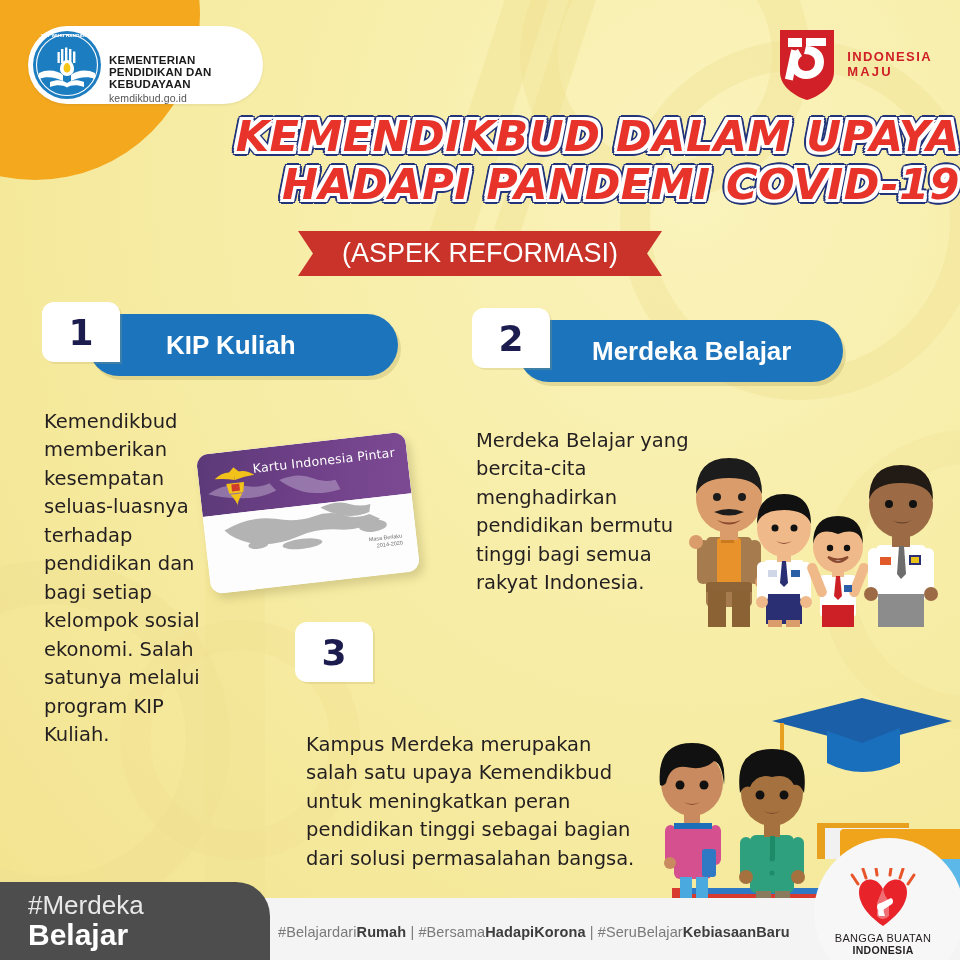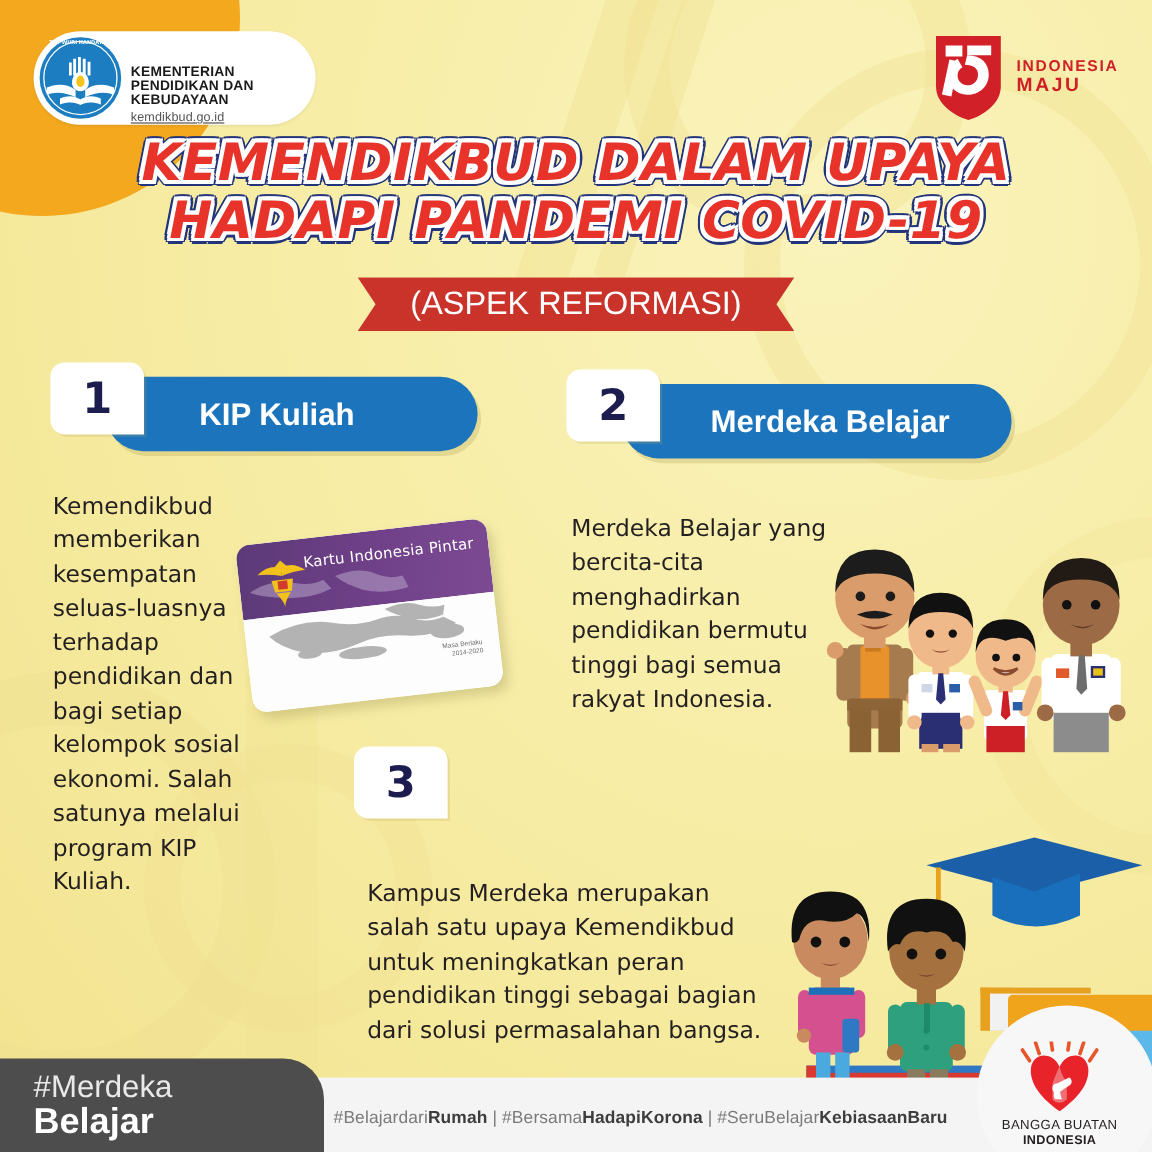--- a/index.html
+++ b/index.html
@@ -37,30 +37,30 @@
     display:flex; align-items:center;
     box-shadow:0 1px 3px rgba(0,0,0,.08);
   }
   .logo-mark {
     width:72px; height:72px; margin-left:3px; flex:0 0 auto;
     position:relative;
   }
   .logo-text { margin-left:6px; line-height:1.06;margin-top:28px; }
   .logo-text .l1 { font-size:11.5px; font-weight:bold; color:#1a1a1a; letter-spacing:.2px; }
   .logo-text .l1 .lite { font-weight:bold; }
-  .logo-text .l2 { font-size:10.5px; color:#555; margin-top:3px; letter-spacing:.1px;text-decoration:underline; }
+  .logo-text .l2 { font-size:10.5px; color:#555; margin-top:3px; letter-spacing:.1px; }
   
   .imaju { position:absolute; right:28px; top:28px; display:flex; align-items:center; }
   .imaju .txt { margin-left:9px; line-height:1.15; color:#cf2027; }
   .imaju .txt div { font-size:13px; font-weight:bold; letter-spacing:1.4px; }
-  .imaju .txt .m { font-size:16px; letter-spacing:2.2px; }
+  .imaju .txt .m { font-size:13px; letter-spacing:2.2px; }
   
   .headline {
     position:absolute; left:0; right:0; top:112px;
-    text-align:center;
+    text-align:right;
   }
   .headline .hl {
     font-family:"DejaVu Sans", sans-serif;
     font-size:43px; font-weight:bold; font-style:italic;
     letter-spacing:.5px;
     color:#e8332a;
     line-height:1.12;
     -webkit-text-stroke:0px;
     text-shadow:
       -3px 0 0 #fff,  3px 0 0 #fff,  0 -3px 0 #fff, 0 3px 0 #fff,

